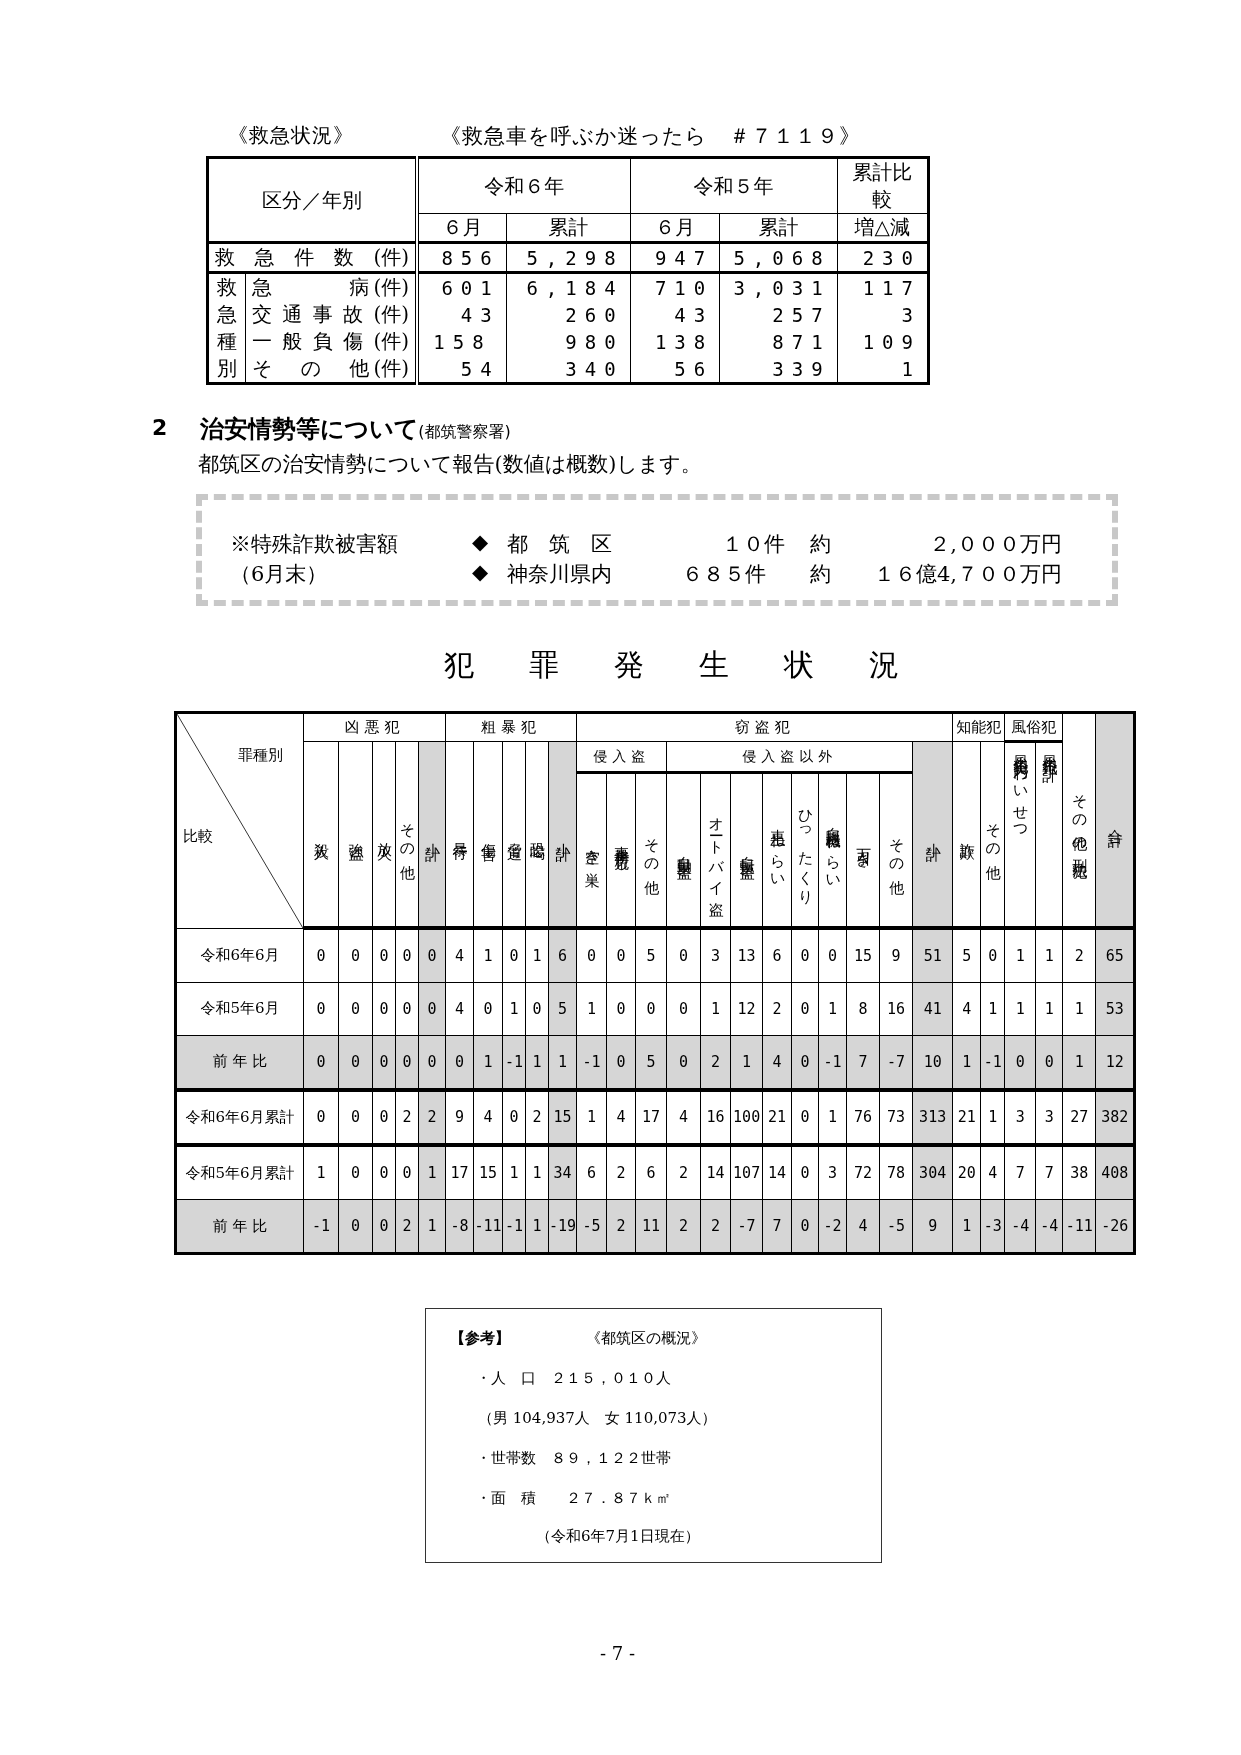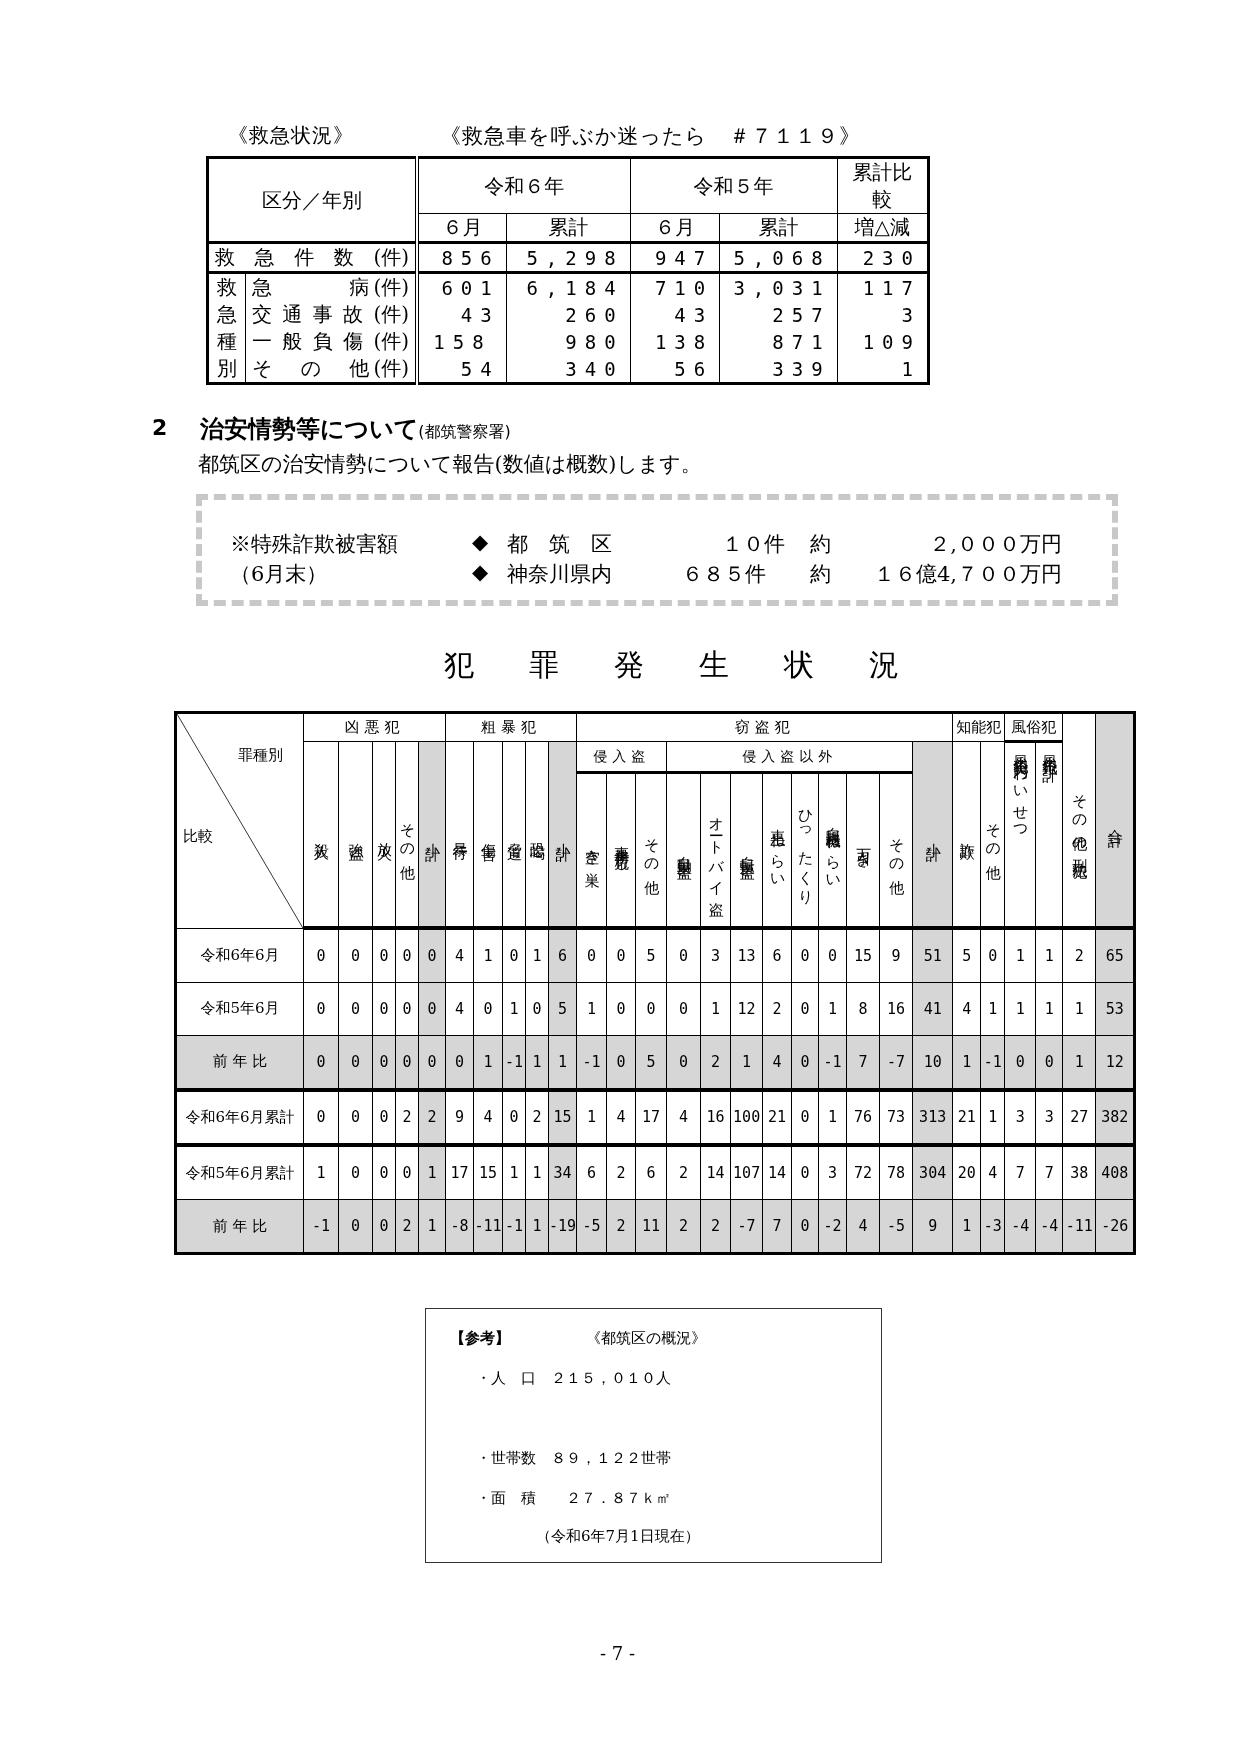--- a/index.html
+++ b/index.html
@@ -530,18 +530,19 @@
         <td class="g">-11</td>
         <td class="g">-26</td>
       </tr>
     </tbody>
 </table>
 
 <div class="abs ref-box">
   <div class="ref-line" style="left:24px;top:20px;font-weight:bold">【参考】</div>
   <div class="ref-line" style="left:160px;top:20px">《都筑区の概況》</div>
   <div class="ref-line" style="left:50px;top:60px">・人　口　２１５，０１０人</div>
+  <div class="ref-line" style="left:52px;top:100px">（男 104,937人　女 110,073人）</div>
   <div class="ref-line" style="left:50px;top:140px">・世帯数　８９，１２２世帯</div>
   <div class="ref-line" style="left:50px;top:180px">・面　積　　２７．８７ｋ㎡</div>
   <div class="ref-line" style="left:110px;top:218px">（令和6年7月1日現在）</div>
 </div>
 
 <div class="abs page-num">- 7 -</div>
 
 </body></html>

